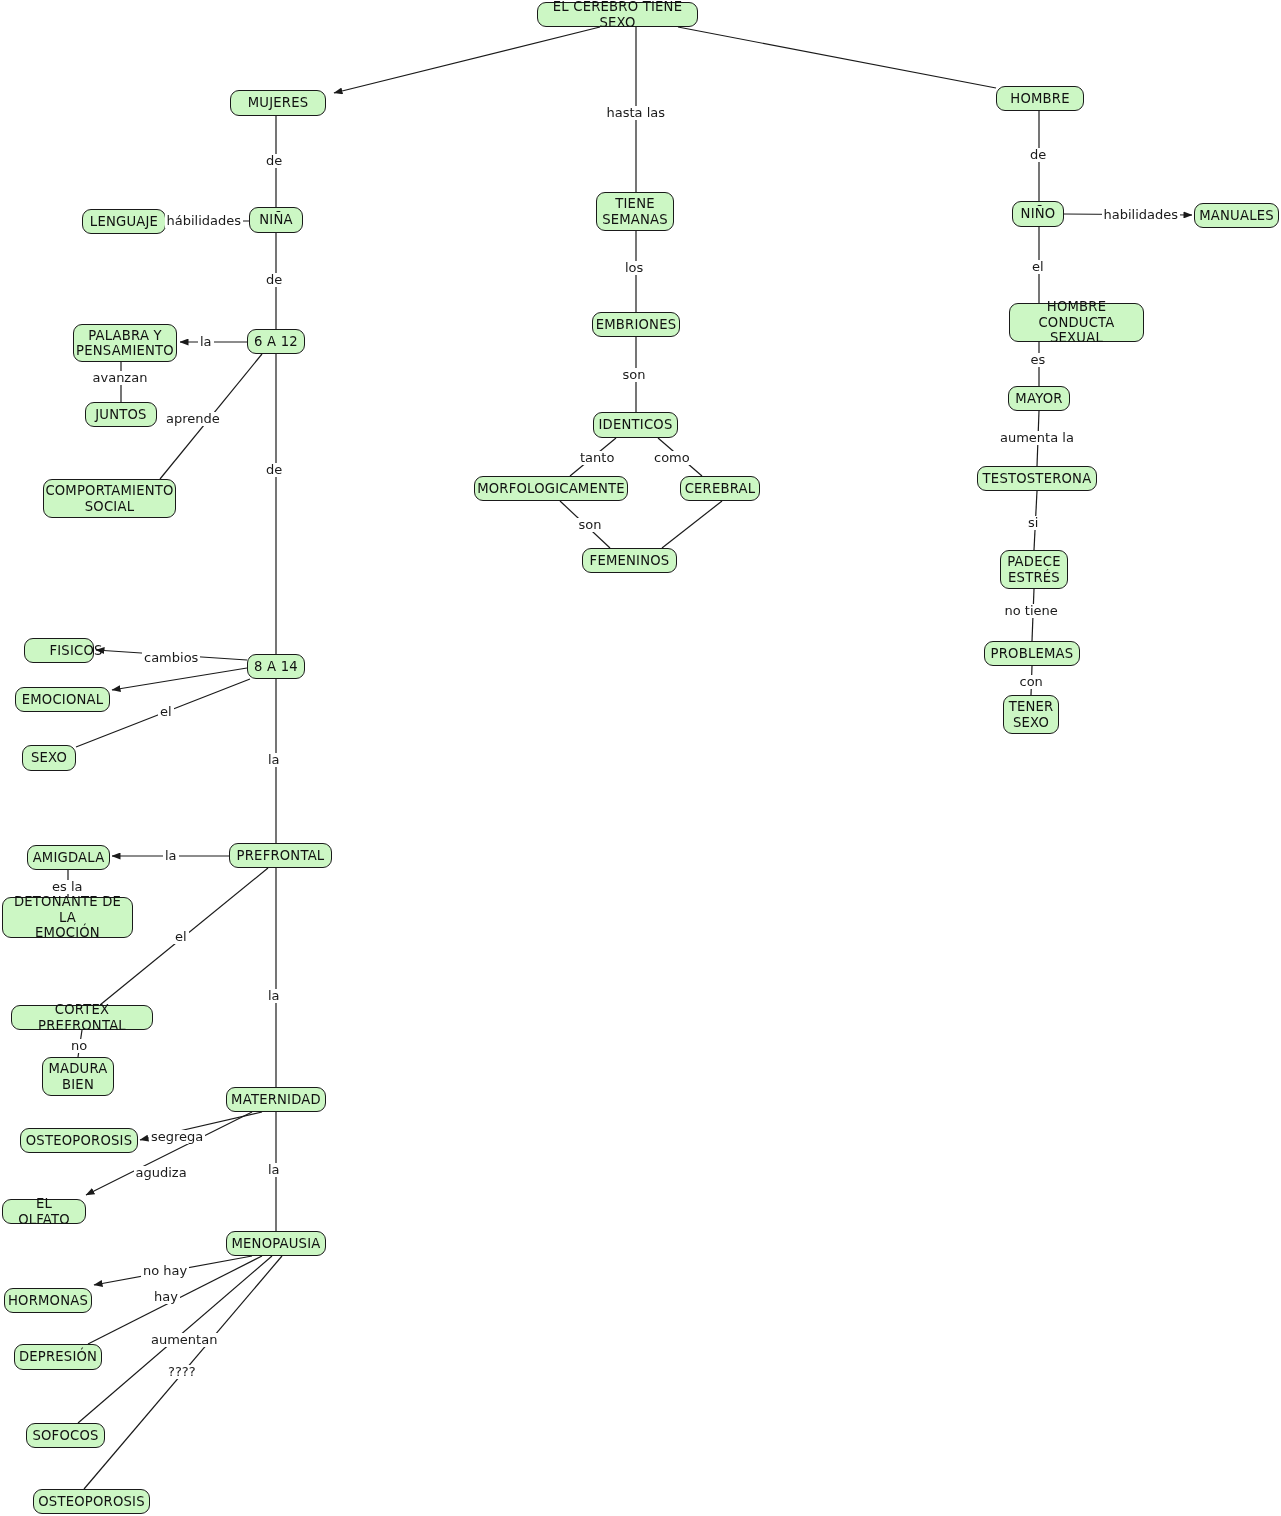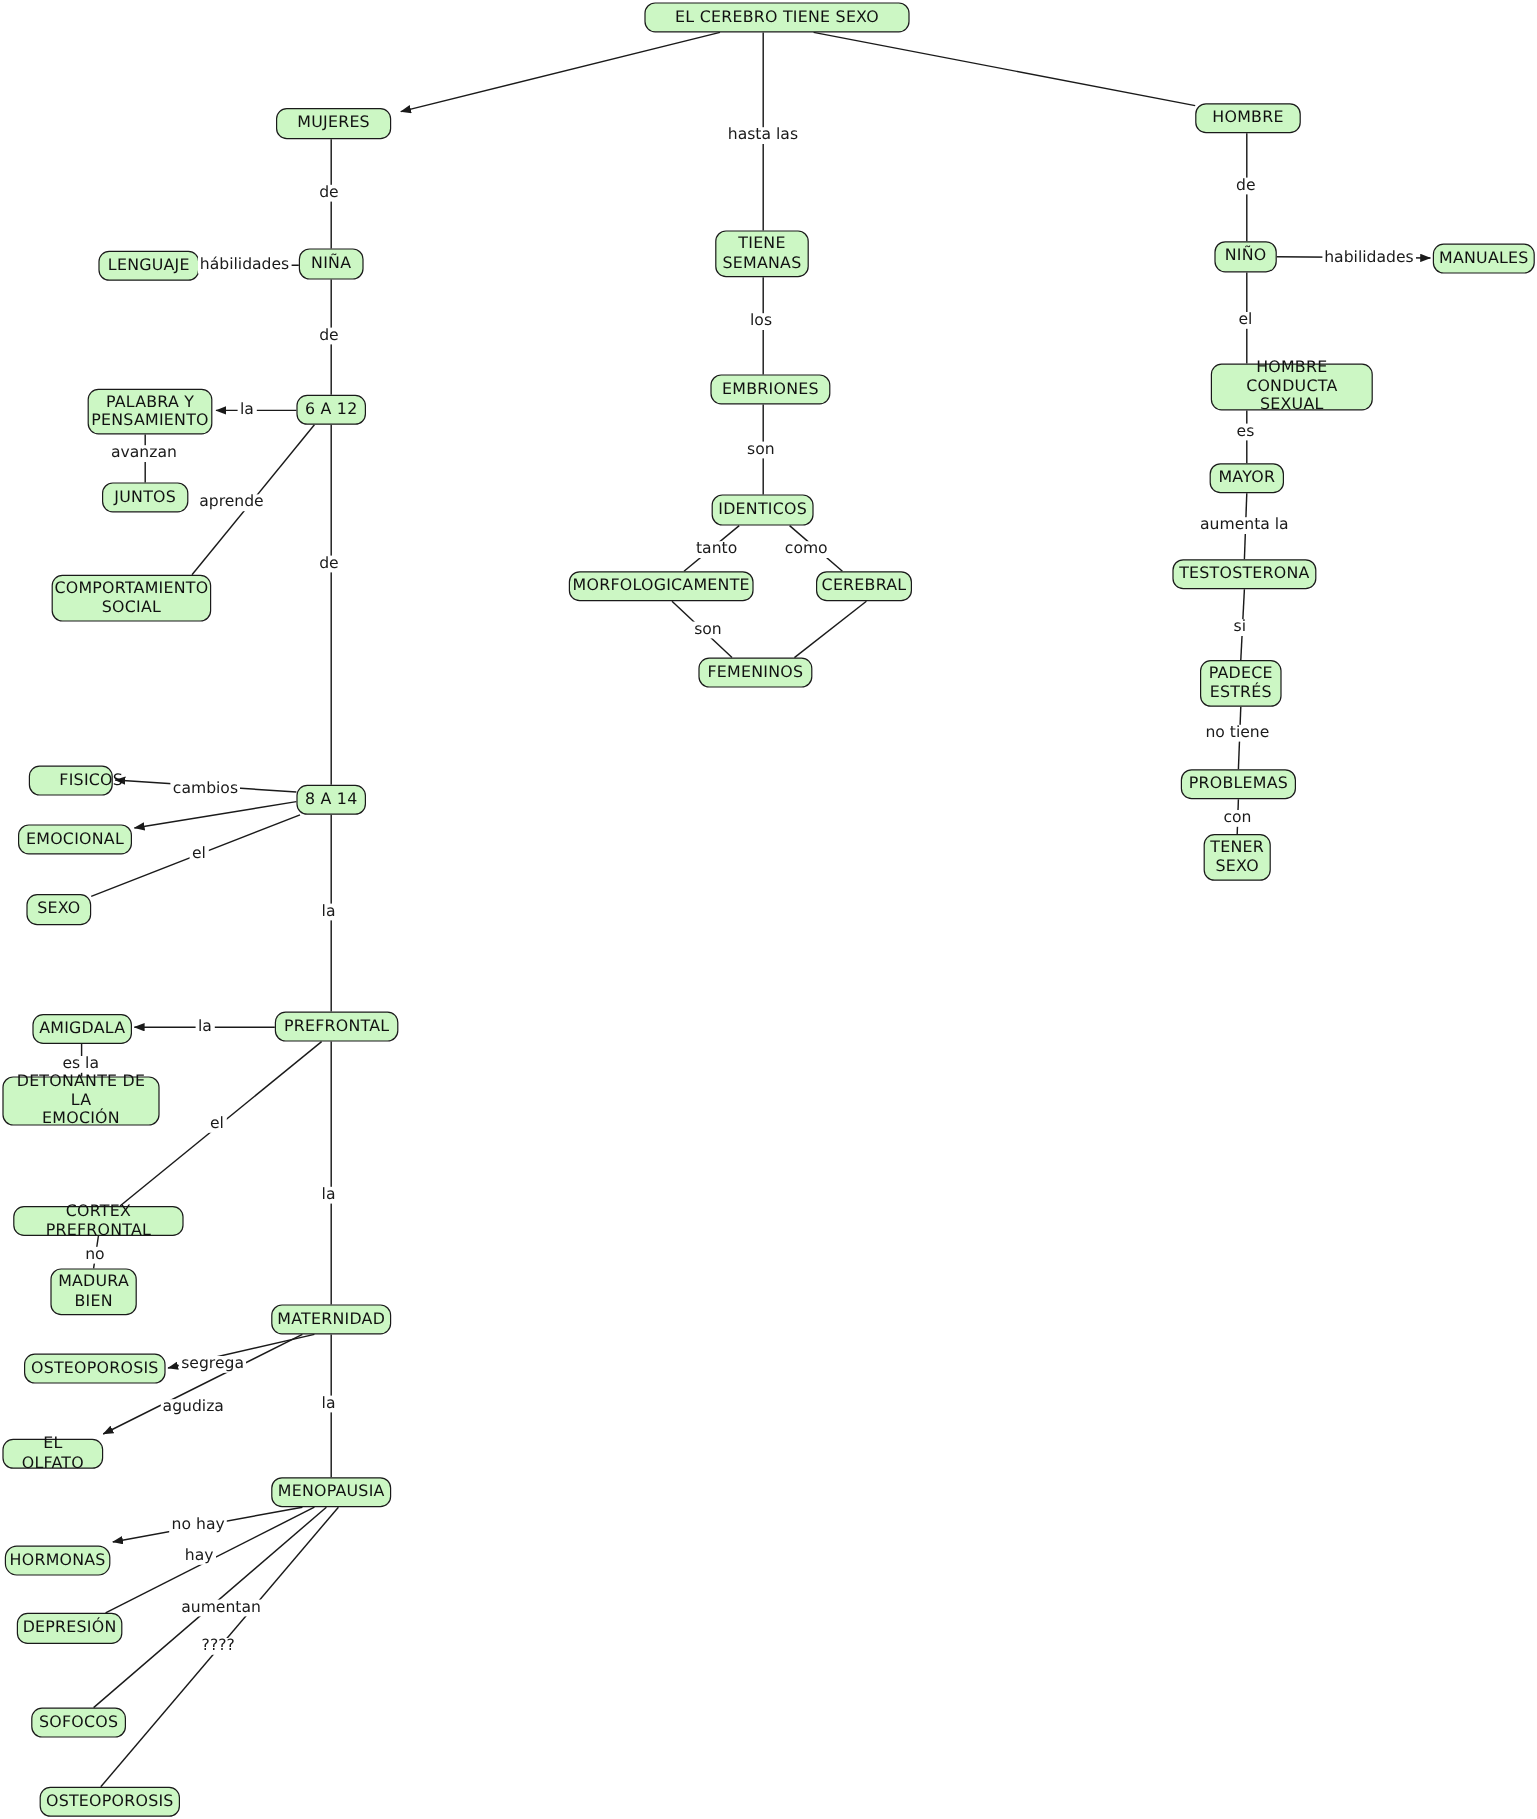--- a/index.html
+++ b/index.html
@@ -99,34 +99,34 @@
         <line x1="262" y1="1112" x2="140" y2="1140" stroke="#1a1a1a" stroke-width="1.2" marker-end="url(#arrowhead)"></line>
         <line x1="252" y1="1112" x2="86" y2="1195" stroke="#1a1a1a" stroke-width="1.2" marker-end="url(#arrowhead)"></line>
         <line x1="276" y1="1112" x2="276" y2="1231" stroke="#1a1a1a" stroke-width="1.2"></line>
         <line x1="252" y1="1256" x2="94" y2="1285" stroke="#1a1a1a" stroke-width="1.2" marker-end="url(#arrowhead)"></line>
         <line x1="262" y1="1256" x2="88" y2="1344" stroke="#1a1a1a" stroke-width="1.2"></line>
         <line x1="272" y1="1256" x2="78" y2="1423" stroke="#1a1a1a" stroke-width="1.2"></line>
         <line x1="282" y1="1256" x2="84" y2="1489" stroke="#1a1a1a" stroke-width="1.2"></line>
       </g>
   </svg>
   <div id="node-group">
-      <div class="node" style="left: 537px; top: 2px; width: 221px; height: 25px;">EL CEREBRO TIENE SEXO</div>
+      <div class="node" style="left: 537px; top: 2px; width: 161px; height: 25px;">EL CEREBRO TIENE SEXO</div>
       <div class="node" style="left: 230px; top: 90px; width: 96px; height: 26px;">MUJERES</div>
       <div class="node" style="left: 996px; top: 86px; width: 88px; height: 25px;">HOMBRE</div>
       <div class="node" style="left: 249px; top: 207px; width: 54px; height: 26px;">NIÑA</div>
       <div class="node" style="left: 82px; top: 209px; width: 84px; height: 25px;">LENGUAJE</div>
       <div class="node" style="left: 247px; top: 329px; width: 58px; height: 25px;">6 A 12</div>
       <div class="node" style="left: 73px; top: 324px; width: 104px; height: 38px;">PALABRA Y
 PENSAMIENTO</div>
       <div class="node" style="left: 85px; top: 402px; width: 72px; height: 25px;">JUNTOS</div>
       <div class="node" style="left: 43px; top: 479px; width: 133px; height: 39px;">COMPORTAMIENTO
 SOCIAL</div>
       <div class="node" style="left: 596px; top: 192px; width: 78px; height: 39px;">TIENE
 SEMANAS</div>
-      <div class="node" style="left: 592px; top: 312px; width: 100px; height: 25px;">EMBRIONES</div>
+      <div class="node" style="left: 592px; top: 312px; width: 88px; height: 25px;">EMBRIONES</div>
       <div class="node" style="left: 593px; top: 412px; width: 85px; height: 26px;">IDENTICOS</div>
       <div class="node" style="left: 474px; top: 476px; width: 154px; height: 25px;">MORFOLOGICAMENTE</div>
       <div class="node" style="left: 680px; top: 476px; width: 80px; height: 25px;">CEREBRAL</div>
       <div class="node" style="left: 582px; top: 548px; width: 95px; height: 25px;">FEMENINOS</div>
       <div class="node" style="left: 1012px; top: 201px; width: 52px; height: 26px;">NIÑO</div>
       <div class="node" style="left: 1194px; top: 203px; width: 85px; height: 25px;">MANUALES</div>
       <div class="node" style="left: 1009px; top: 303px; width: 135px; height: 39px;">HOMBRE
 CONDUCTA SEXUAL</div>
       <div class="node" style="left: 1008px; top: 386px; width: 62px; height: 25px;">MAYOR</div>
       <div class="node" style="left: 977px; top: 466px; width: 120px; height: 25px;">TESTOSTERONA</div>
@@ -143,21 +143,21 @@
       <div class="node" style="left: 229px; top: 843px; width: 103px; height: 25px;">PREFRONTAL</div>
       <div class="node" style="left: 2px; top: 897px; width: 131px; height: 41px;">DETONANTE DE LA
 EMOCIÓN</div>
       <div class="node" style="left: 11px; top: 1005px; width: 142px; height: 25px;">CORTEX PREFRONTAL</div>
       <div class="node" style="left: 42px; top: 1057px; width: 72px; height: 39px;">MADURA
 BIEN</div>
       <div class="node" style="left: 226px; top: 1087px; width: 100px; height: 25px;">MATERNIDAD</div>
       <div class="node" style="left: 20px; top: 1128px; width: 118px; height: 25px;">OSTEOPOROSIS</div>
       <div class="node" style="left: 2px; top: 1199px; width: 84px; height: 25px;">EL OLFATO</div>
       <div class="node" style="left: 226px; top: 1231px; width: 100px; height: 25px;">MENOPAUSIA</div>
-      <div class="node" style="left: 4px; top: 1288px; width: 88px; height: 25px; border-radius: 10px;">HORMONAS</div>
+      <div class="node" style="left: 4px; top: 1288px; width: 88px; height: 25px;">HORMONAS</div>
       <div class="node" style="left: 14px; top: 1344px; width: 88px; height: 26px;">DEPRESIÓN</div>
       <div class="node" style="left: 26px; top: 1423px; width: 79px; height: 25px;">SOFOCOS</div>
       <div class="node" style="left: 33px; top: 1489px; width: 117px; height: 25px;">OSTEOPOROSIS</div>
       <div class="elabel" style="left: 604.5px; top: 106px;">hasta las</div>
       <div class="elabel" style="left: 264px; top: 154px;">de</div>
       <div class="elabel" style="left: 164.5px; top: 214px;">hábilidades</div>
       <div class="elabel" style="left: 264px; top: 273px;">de</div>
       <div class="elabel" style="left: 198px; top: 335px;">la</div>
       <div class="elabel" style="left: 90.5px; top: 371px;">avanzan</div>
       <div class="elabel" style="left: 164px; top: 412px;">aprende</div>

